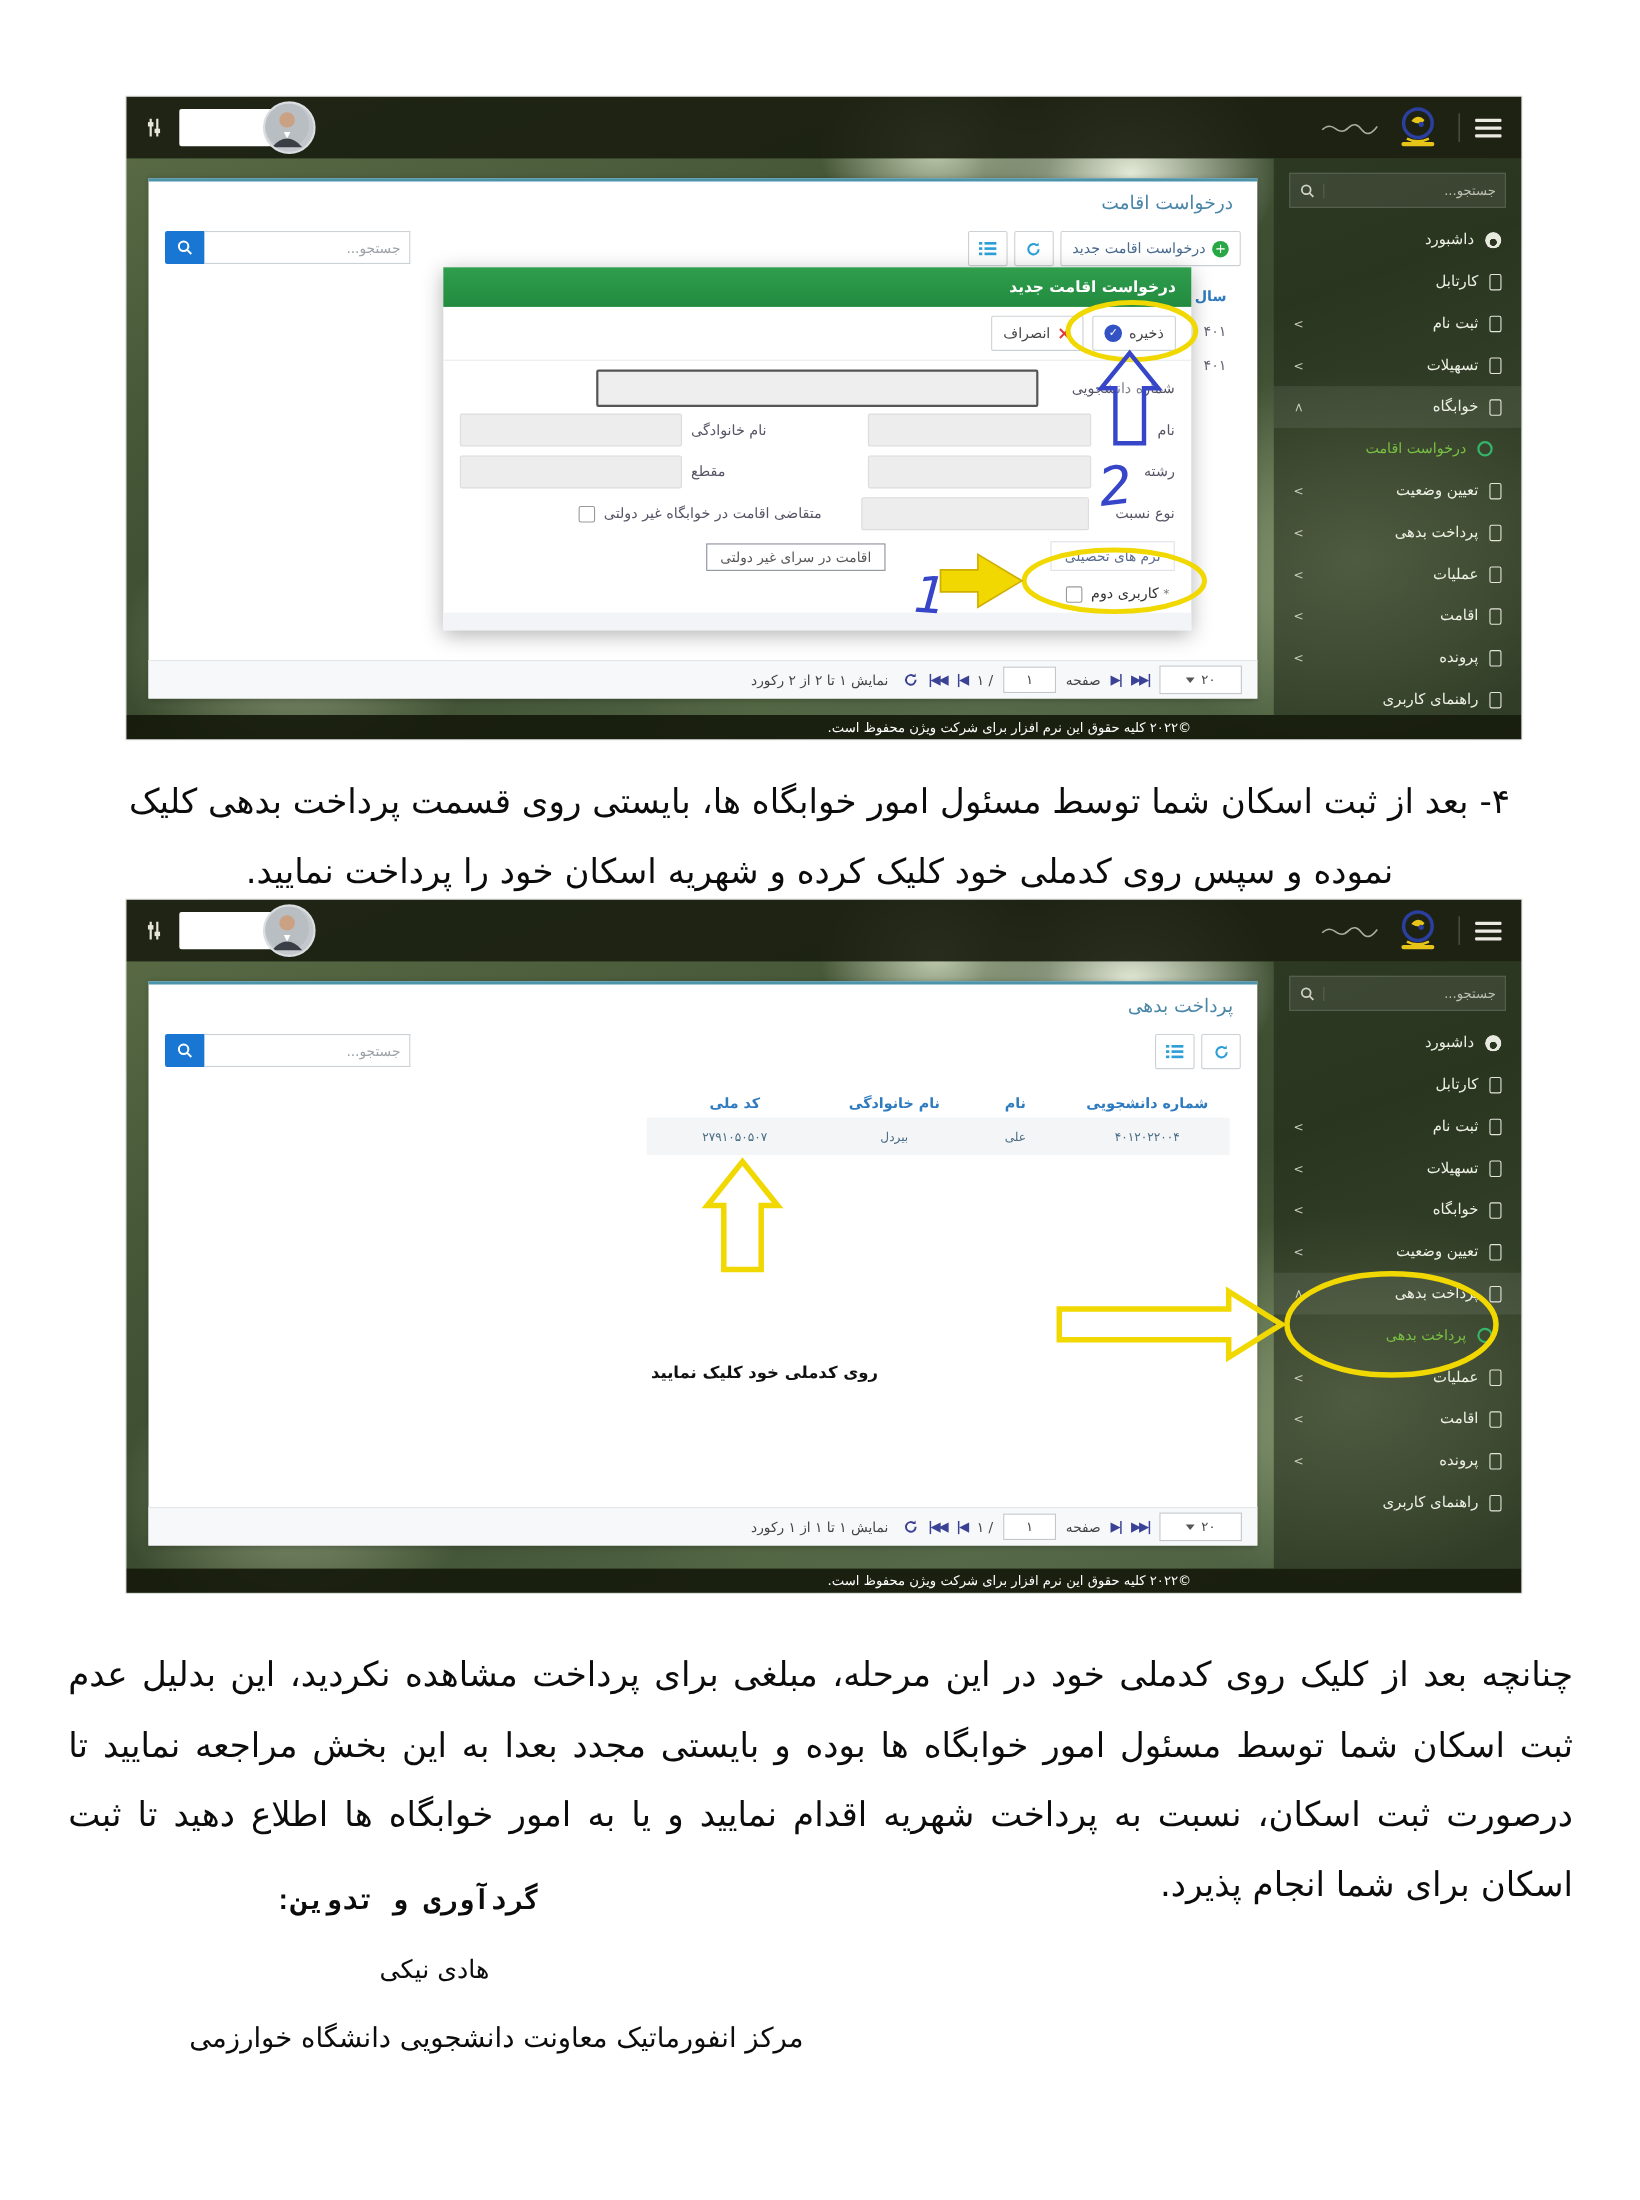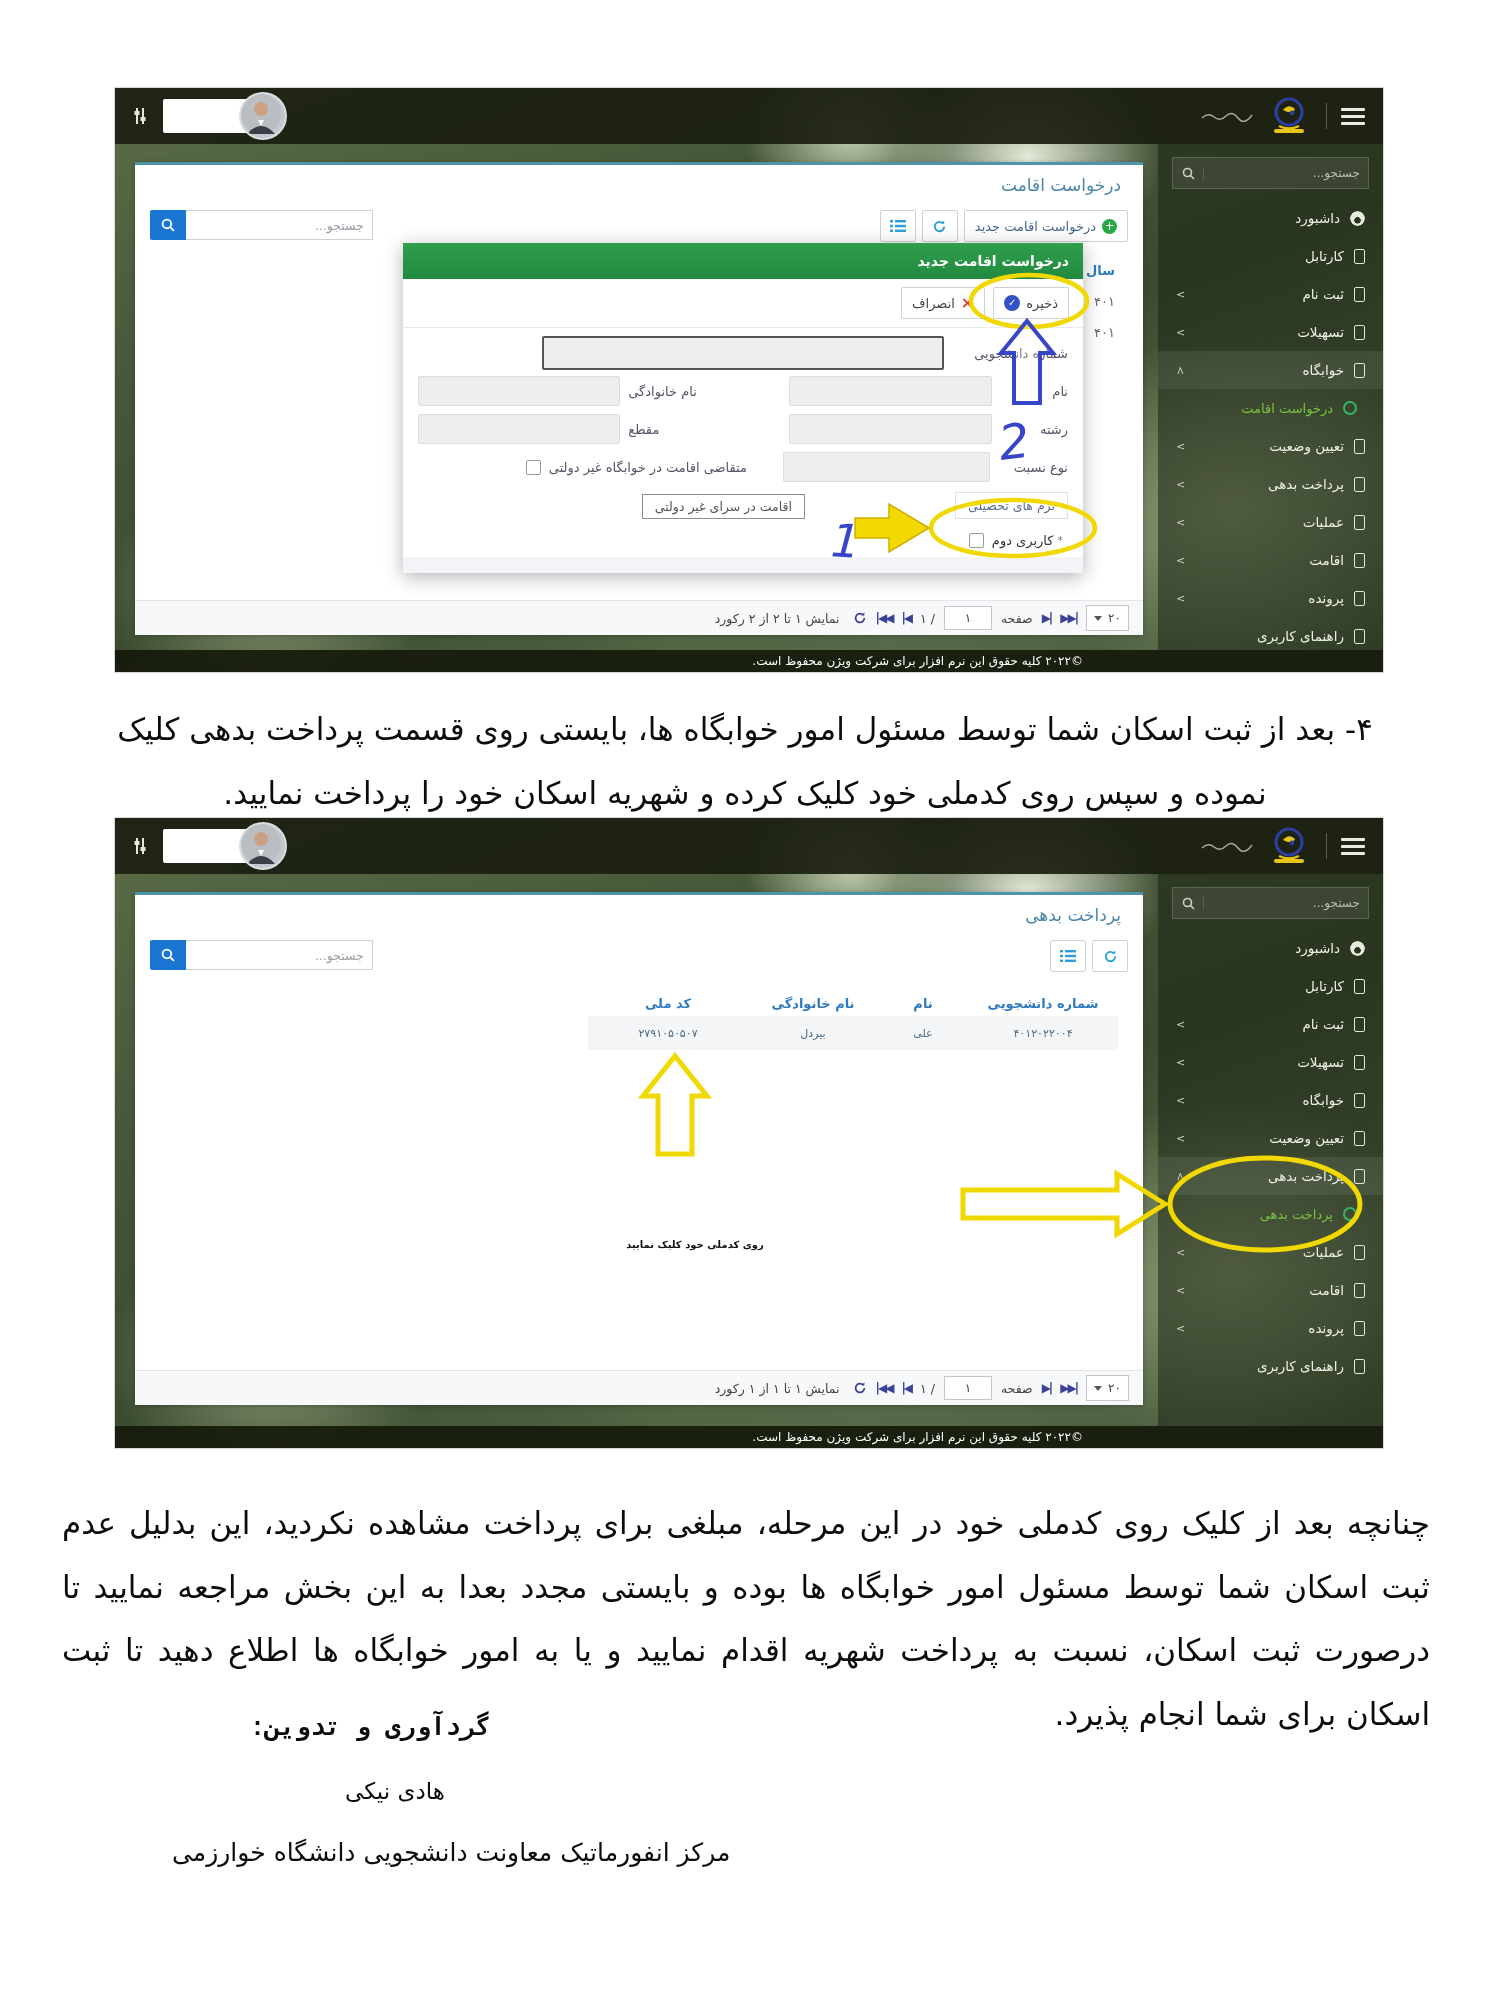--- a/index.html
+++ b/index.html
@@ -106,27 +106,27 @@
   .modal-foot{margin-top:auto;height:16px;background:#f2f4f8;flex:none;}
 
   
   .tb{position:absolute;top:95px;right:25px;width:530px;direction:rtl;z-index:2;}
   .tb-row{display:grid;grid-template-columns:150px 90px 130px 160px;}
   .tb-head .tb-cell{color:#2f7bbf;font-weight:bold;font-size:13px;height:26px;}
   .tb-data{background:#f3f5f7;}
   .tb-data .tb-cell{color:#4a6b84;font-size:11px;height:34px;}
   .tb-cell{display:flex;align-items:center;justify-content:center;}
   .arrow-note{position:absolute;top:344px;left:445px;width:230px;text-align:center;font-weight:bold;
-    font-size:10px;color:#111;direction:rtl;z-index:3;}
+    font-size:15px;color:#111;direction:rtl;z-index:3;}
 
   
   .pg{position:absolute;bottom:0;left:0;right:0;height:34px;background:#f7f8f9;border-top:1px solid #e3e6e8;
     display:flex;direction:rtl;align-items:center;gap:9px;padding:0 14px;font-size:12.5px;color:#444;z-index:4;}
   .pg-pp{border:1px solid #c3c7cb;background:#fff;height:24px;display:flex;align-items:center;gap:6px;
-    padding:0 7px;font-size:12px;}
+    padding:0 23px;font-size:12px;}
   .caret{width:0;height:0;border-left:4px solid transparent;border-right:4px solid transparent;
     border-top:5px solid #555;}
   .pg-ic{direction:ltr;color:#3b4296;font-size:12px;letter-spacing:-2px;font-weight:bold;}
   .pg-input{width:46px;height:22px;border:1px solid #c3c7cb;background:#fff;display:flex;align-items:center;
     justify-content:center;font-size:12px;}
   .pg-info{margin-right:4px;}
 
   
   .copy{position:absolute;bottom:0;left:0;right:0;height:22px;background:rgba(20,24,10,.9);color:#fff;
     font-size:12px;direction:rtl;display:flex;align-items:center;padding-right:300px;z-index:9;}

